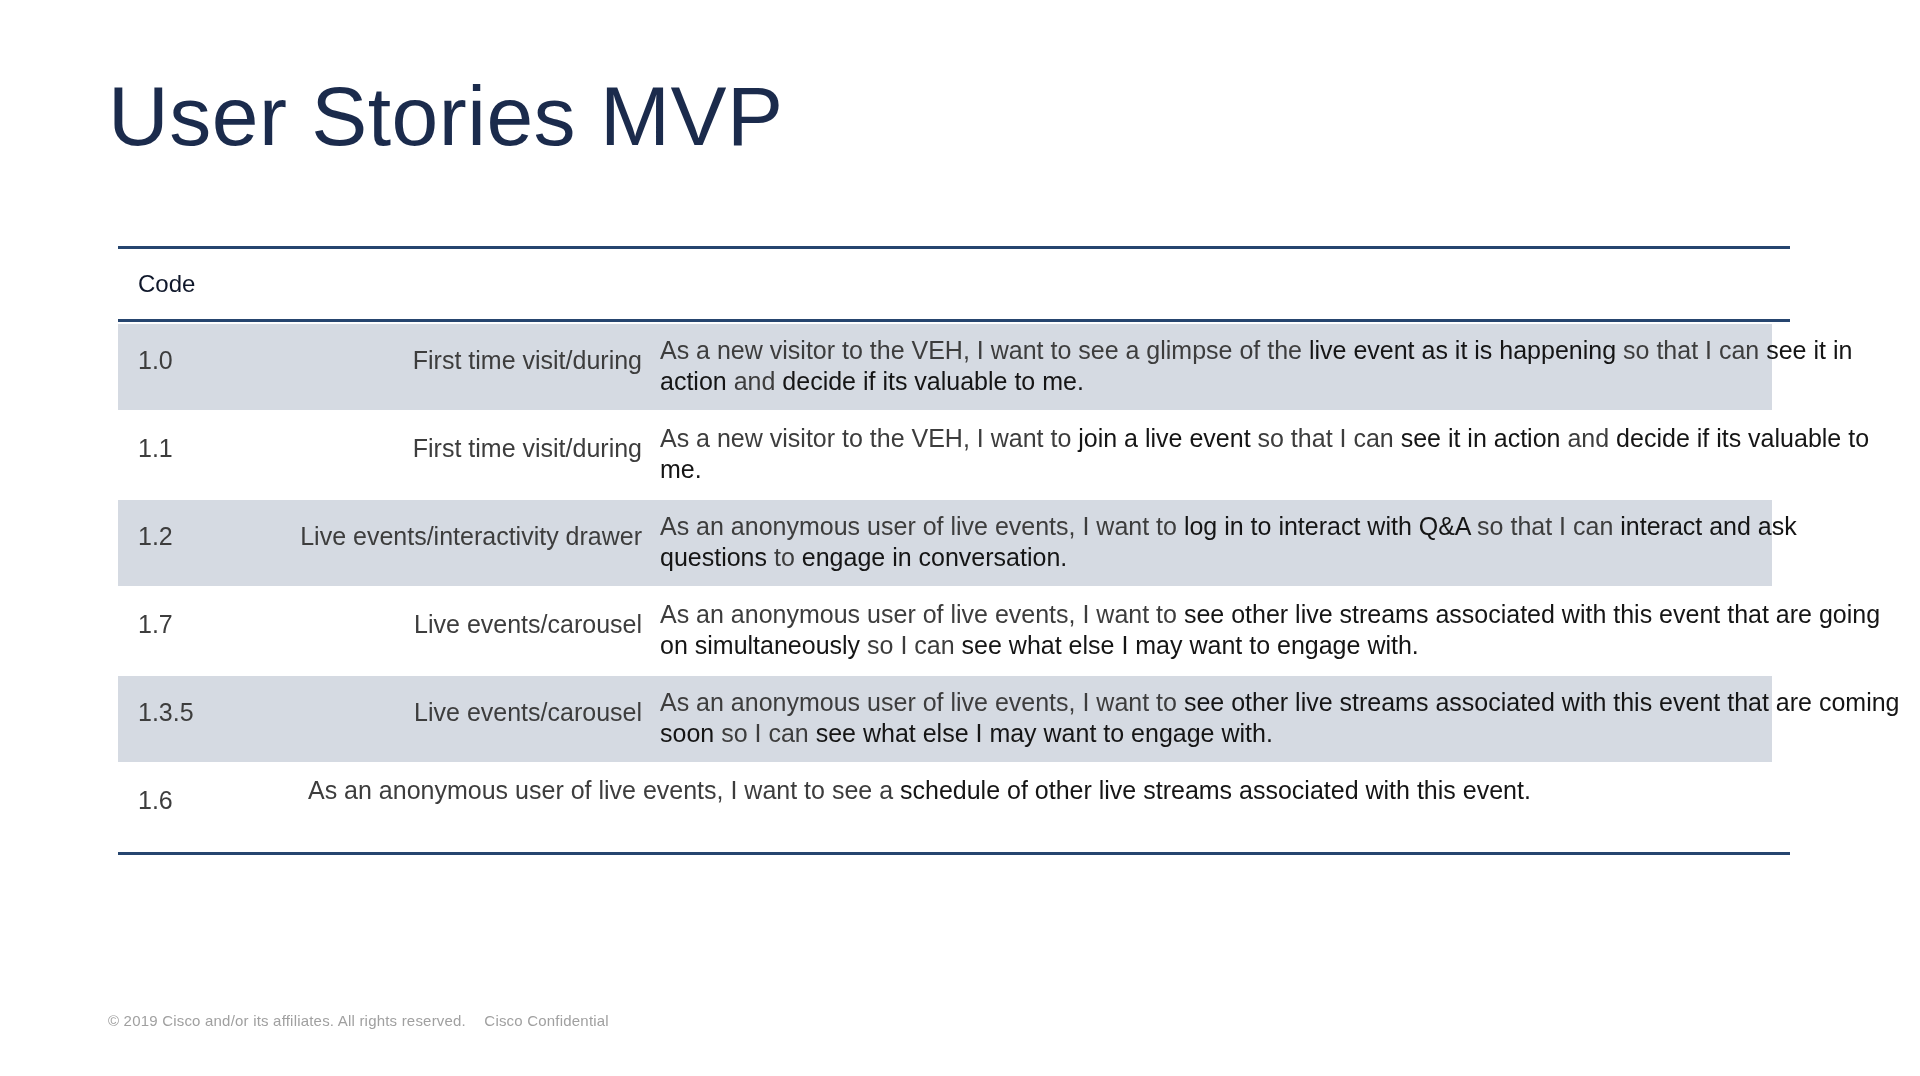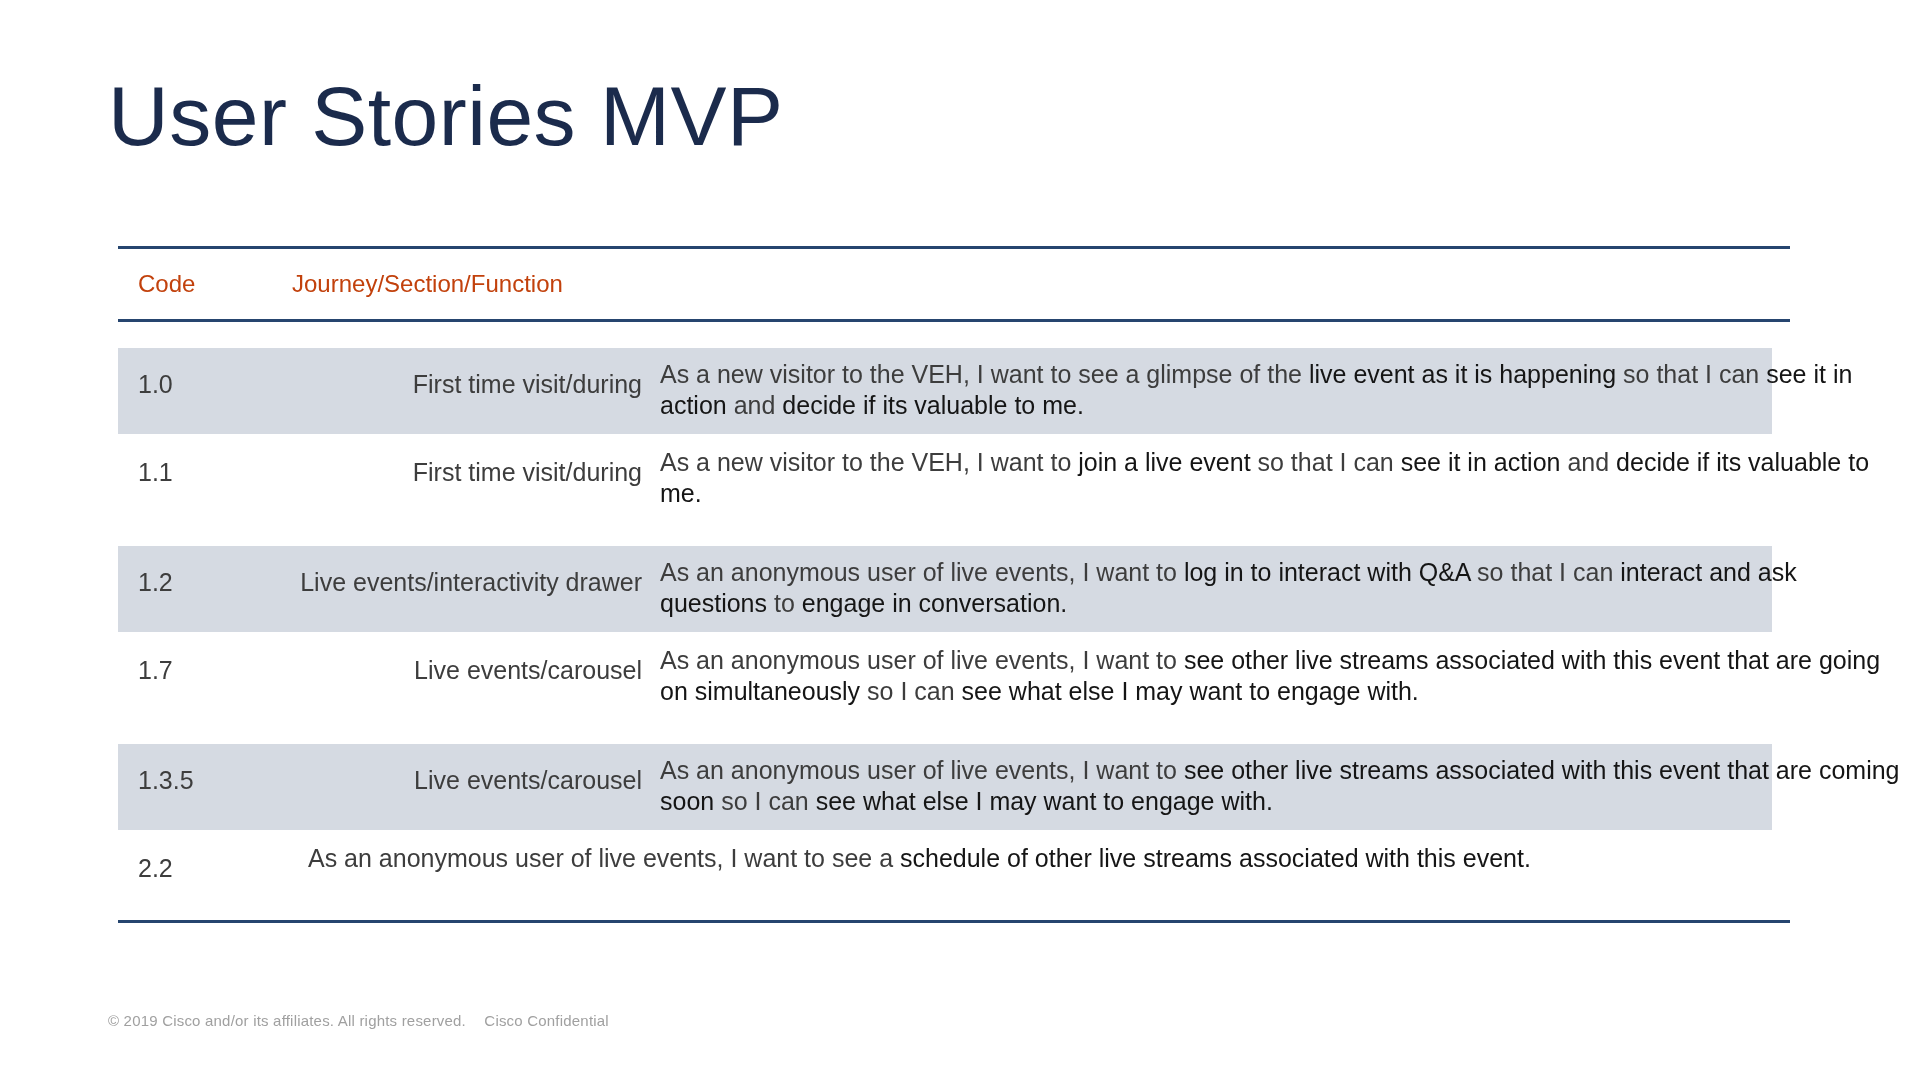--- a/index.html
+++ b/index.html
@@ -21,35 +21,35 @@
     color:var(--navy);
   }
 
   .table{
     position:absolute;left:118px;top:246px;width:1672px;
     border-top:3px solid var(--line);
   }
   .thead{
     display:flex;align-items:center;height:73px;
     border-bottom:3px solid var(--line);
-    font-size:24px;color:#c2410c;
+    font-size:24px;color:#0f172a;
   }
   .col-code{width:172px;padding-left:20px;flex:0 0 auto;}
   .col-func{width:352px;padding-left:2px;flex:0 0 auto;}
   .col-desc{flex:1 1 auto;padding-left:18px;}
 
   .tbody{padding-top:2px;}
   .trow{
     display:flex;align-items:flex-start;
     min-height:86px;margin-bottom:2px;
     width:calc(100% - 18px);
     padding:11px 0 11px 0;
     font-size:25px;line-height:31px;color:var(--body);
   }
-  .trow.shaded{background:var(--shade);margin-top:24px;}
+  .trow.shaded{background:var(--shade);}
   .trow .col-code{padding-top:10px;}
   .trow .col-func{padding-top:10px;text-align:right;}
   .desc-inner{width:1245px;}
   .desc-inner .b{font-weight:400;color:var(--bold);}
   .table-bottom{border-bottom:3px solid var(--line);width:100%;}
 
   .footer{
     position:absolute;left:108px;top:1012px;
     font-size:15px;color:var(--footer);letter-spacing:0.2px;
   }
@@ -58,21 +58,20 @@
 </head>
 <body>
 
 <div class="slide">
 
   <h1 class="title">User Stories MVP</h1>
 
   <div class="table">
     <div class="thead">
       <div class="col-code">Code</div>
-      <div class="col-func">Journey/Section/Function</div>
     </div>
     <div class="tbody">
   <div class="trow shaded">
     <div class="col-code">1.0</div>
     <div class="col-func">First time visit/during</div>
     <div class="col-desc">
             <div class="desc-inner"><span>As a new visitor to the VEH, I want to see a glimpse of the </span><span class="b">live event as it is happening</span><span> so that I can </span><span class="b">see it in action</span><span> and </span><span class="b">decide if its valuable to me.</span></div>
           </div>
   </div>
 
@@ -102,21 +101,21 @@
 
   <div class="trow shaded">
     <div class="col-code">1.3.5</div>
     <div class="col-func">Live events/carousel</div>
     <div class="col-desc">
             <div class="desc-inner"><span>As an anonymous user of live events, I want to </span><span class="b">see other live streams associated with this event that are coming soon</span><span> so I can </span><span class="b">see what else I may want to engage with.</span></div>
           </div>
   </div>
 
   <div class="trow">
-    <div class="col-code">2.2</div>
+    <div class="col-code">1.6</div>
     <div class="col-desc">
             <div class="desc-inner"><span>As an anonymous user of live events, I want to see a </span><span class="b">schedule of other live streams associated with this event.</span></div>
           </div>
   </div>
 </div>
     <div class="table-bottom"></div>
   </div>
 
   <div class="footer">
     <span>© 2019  Cisco and/or its affiliates. All rights reserved.</span>

